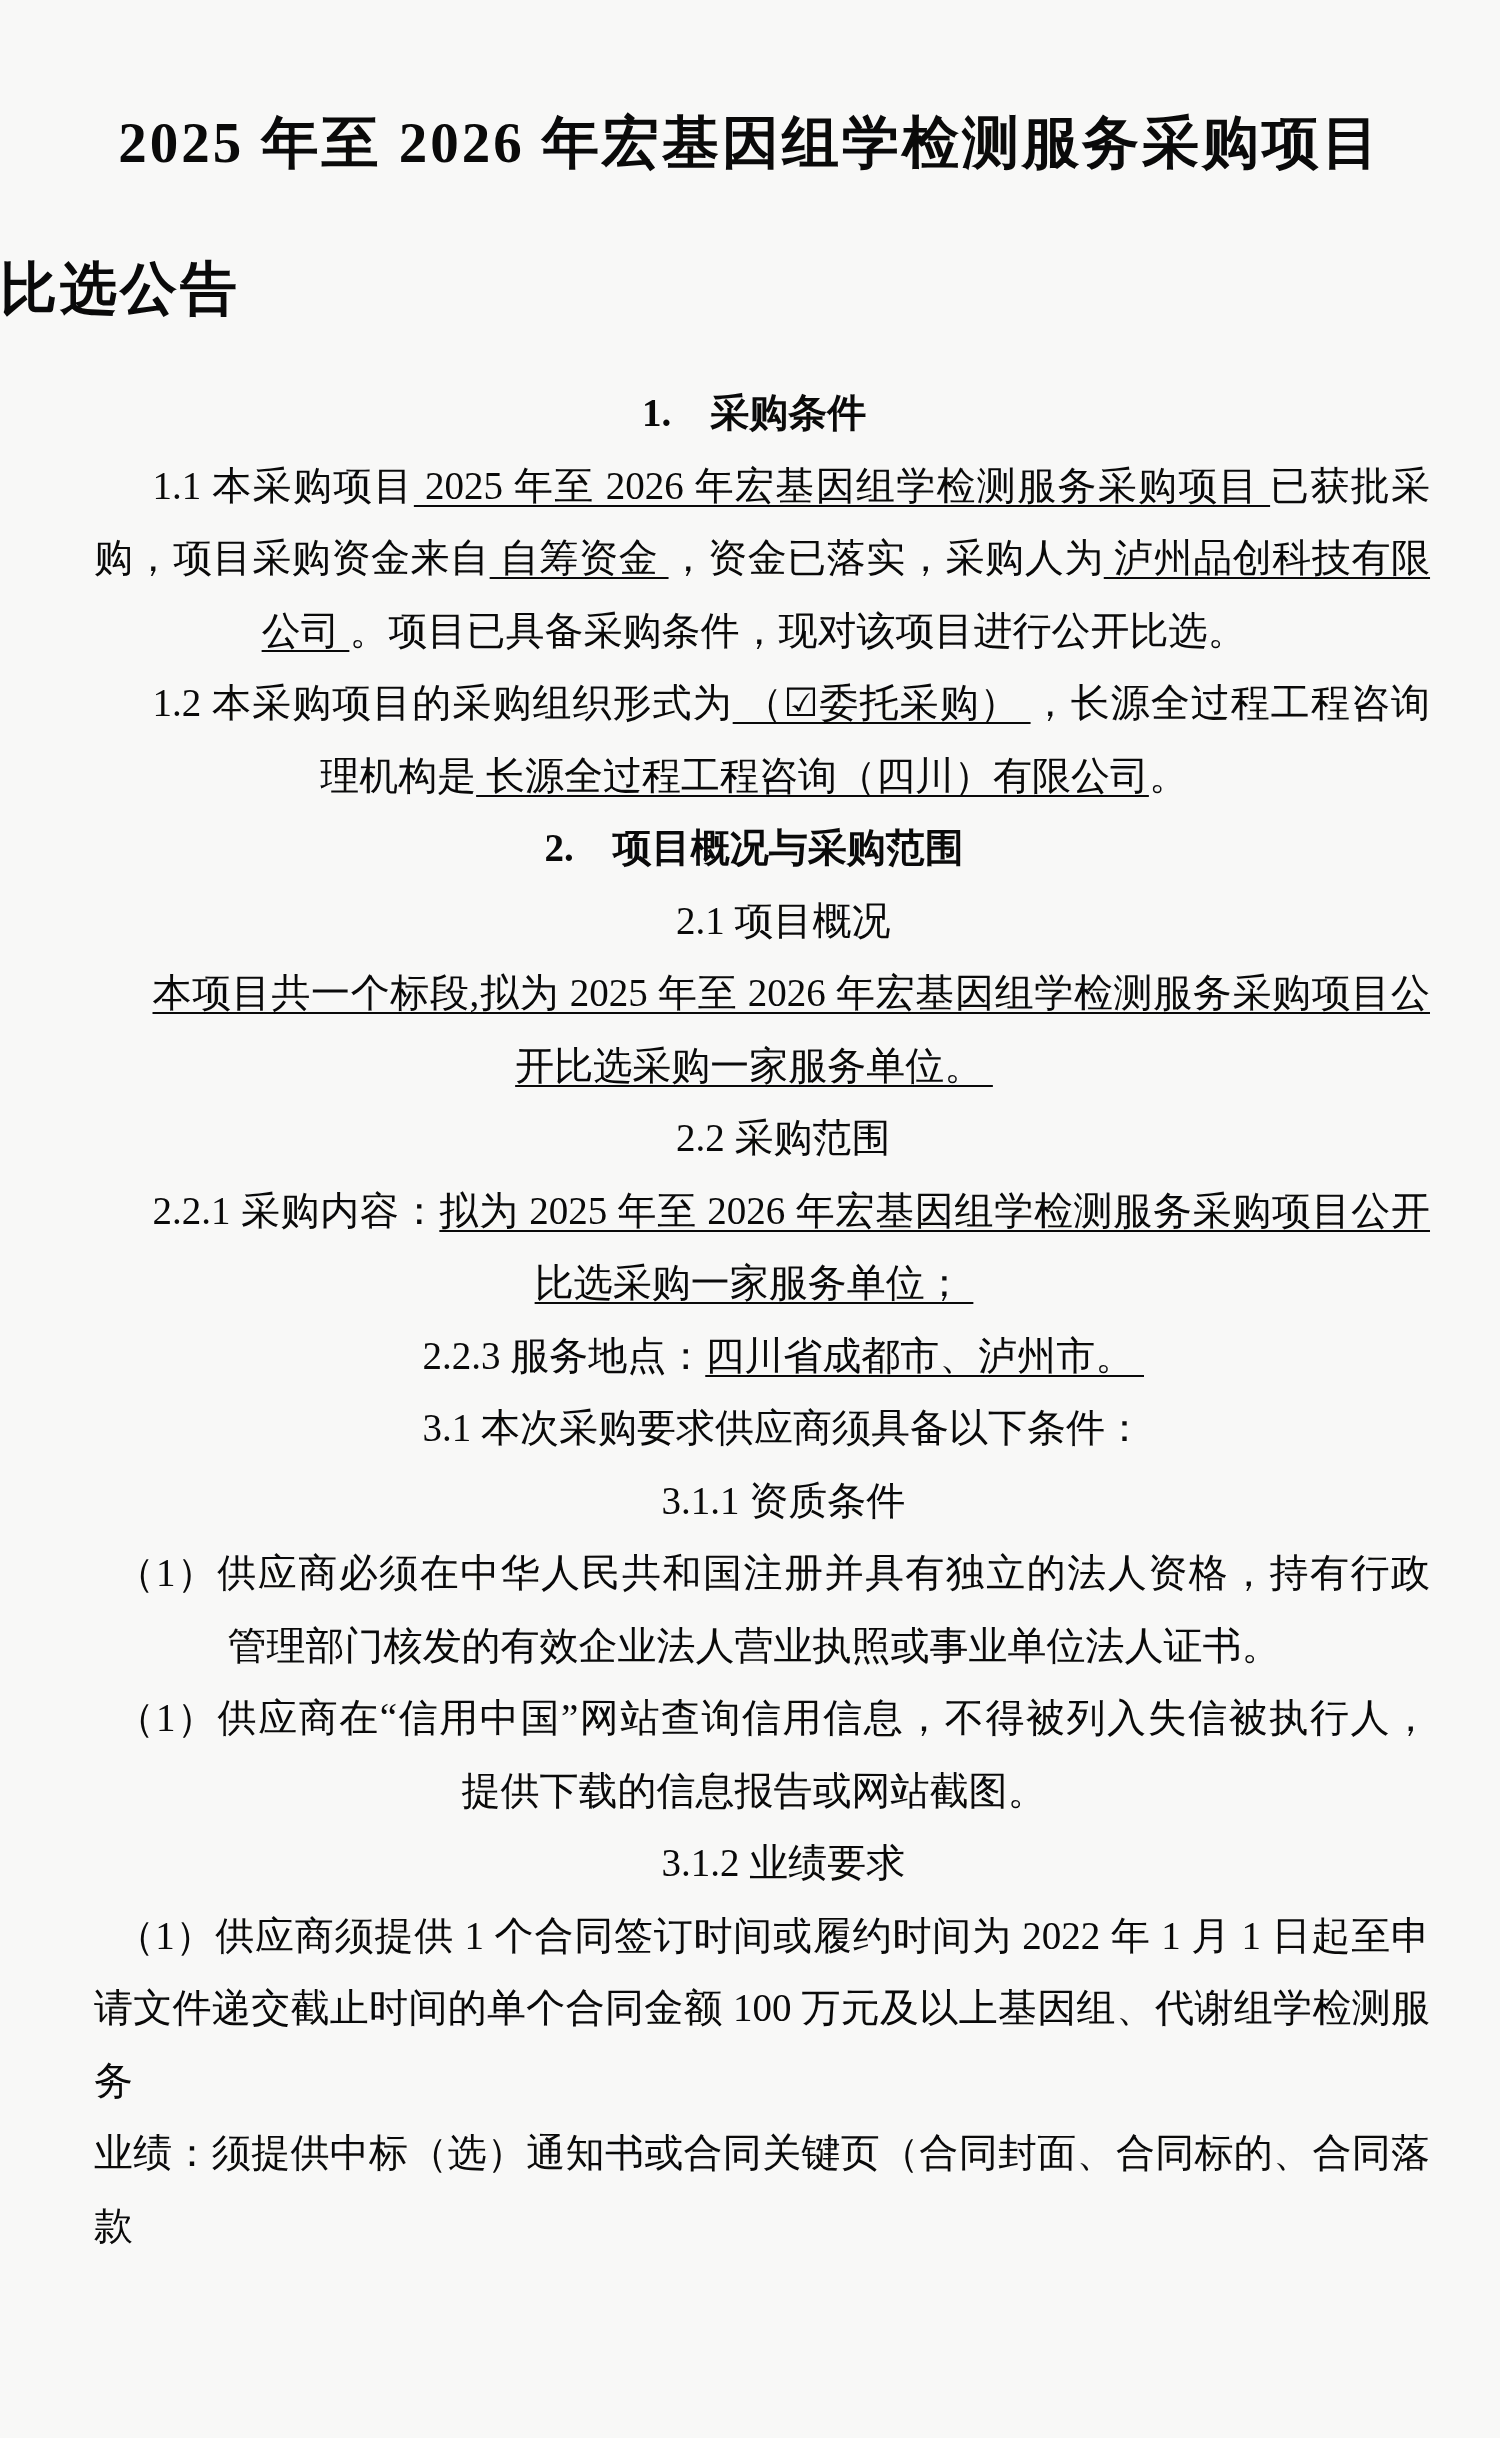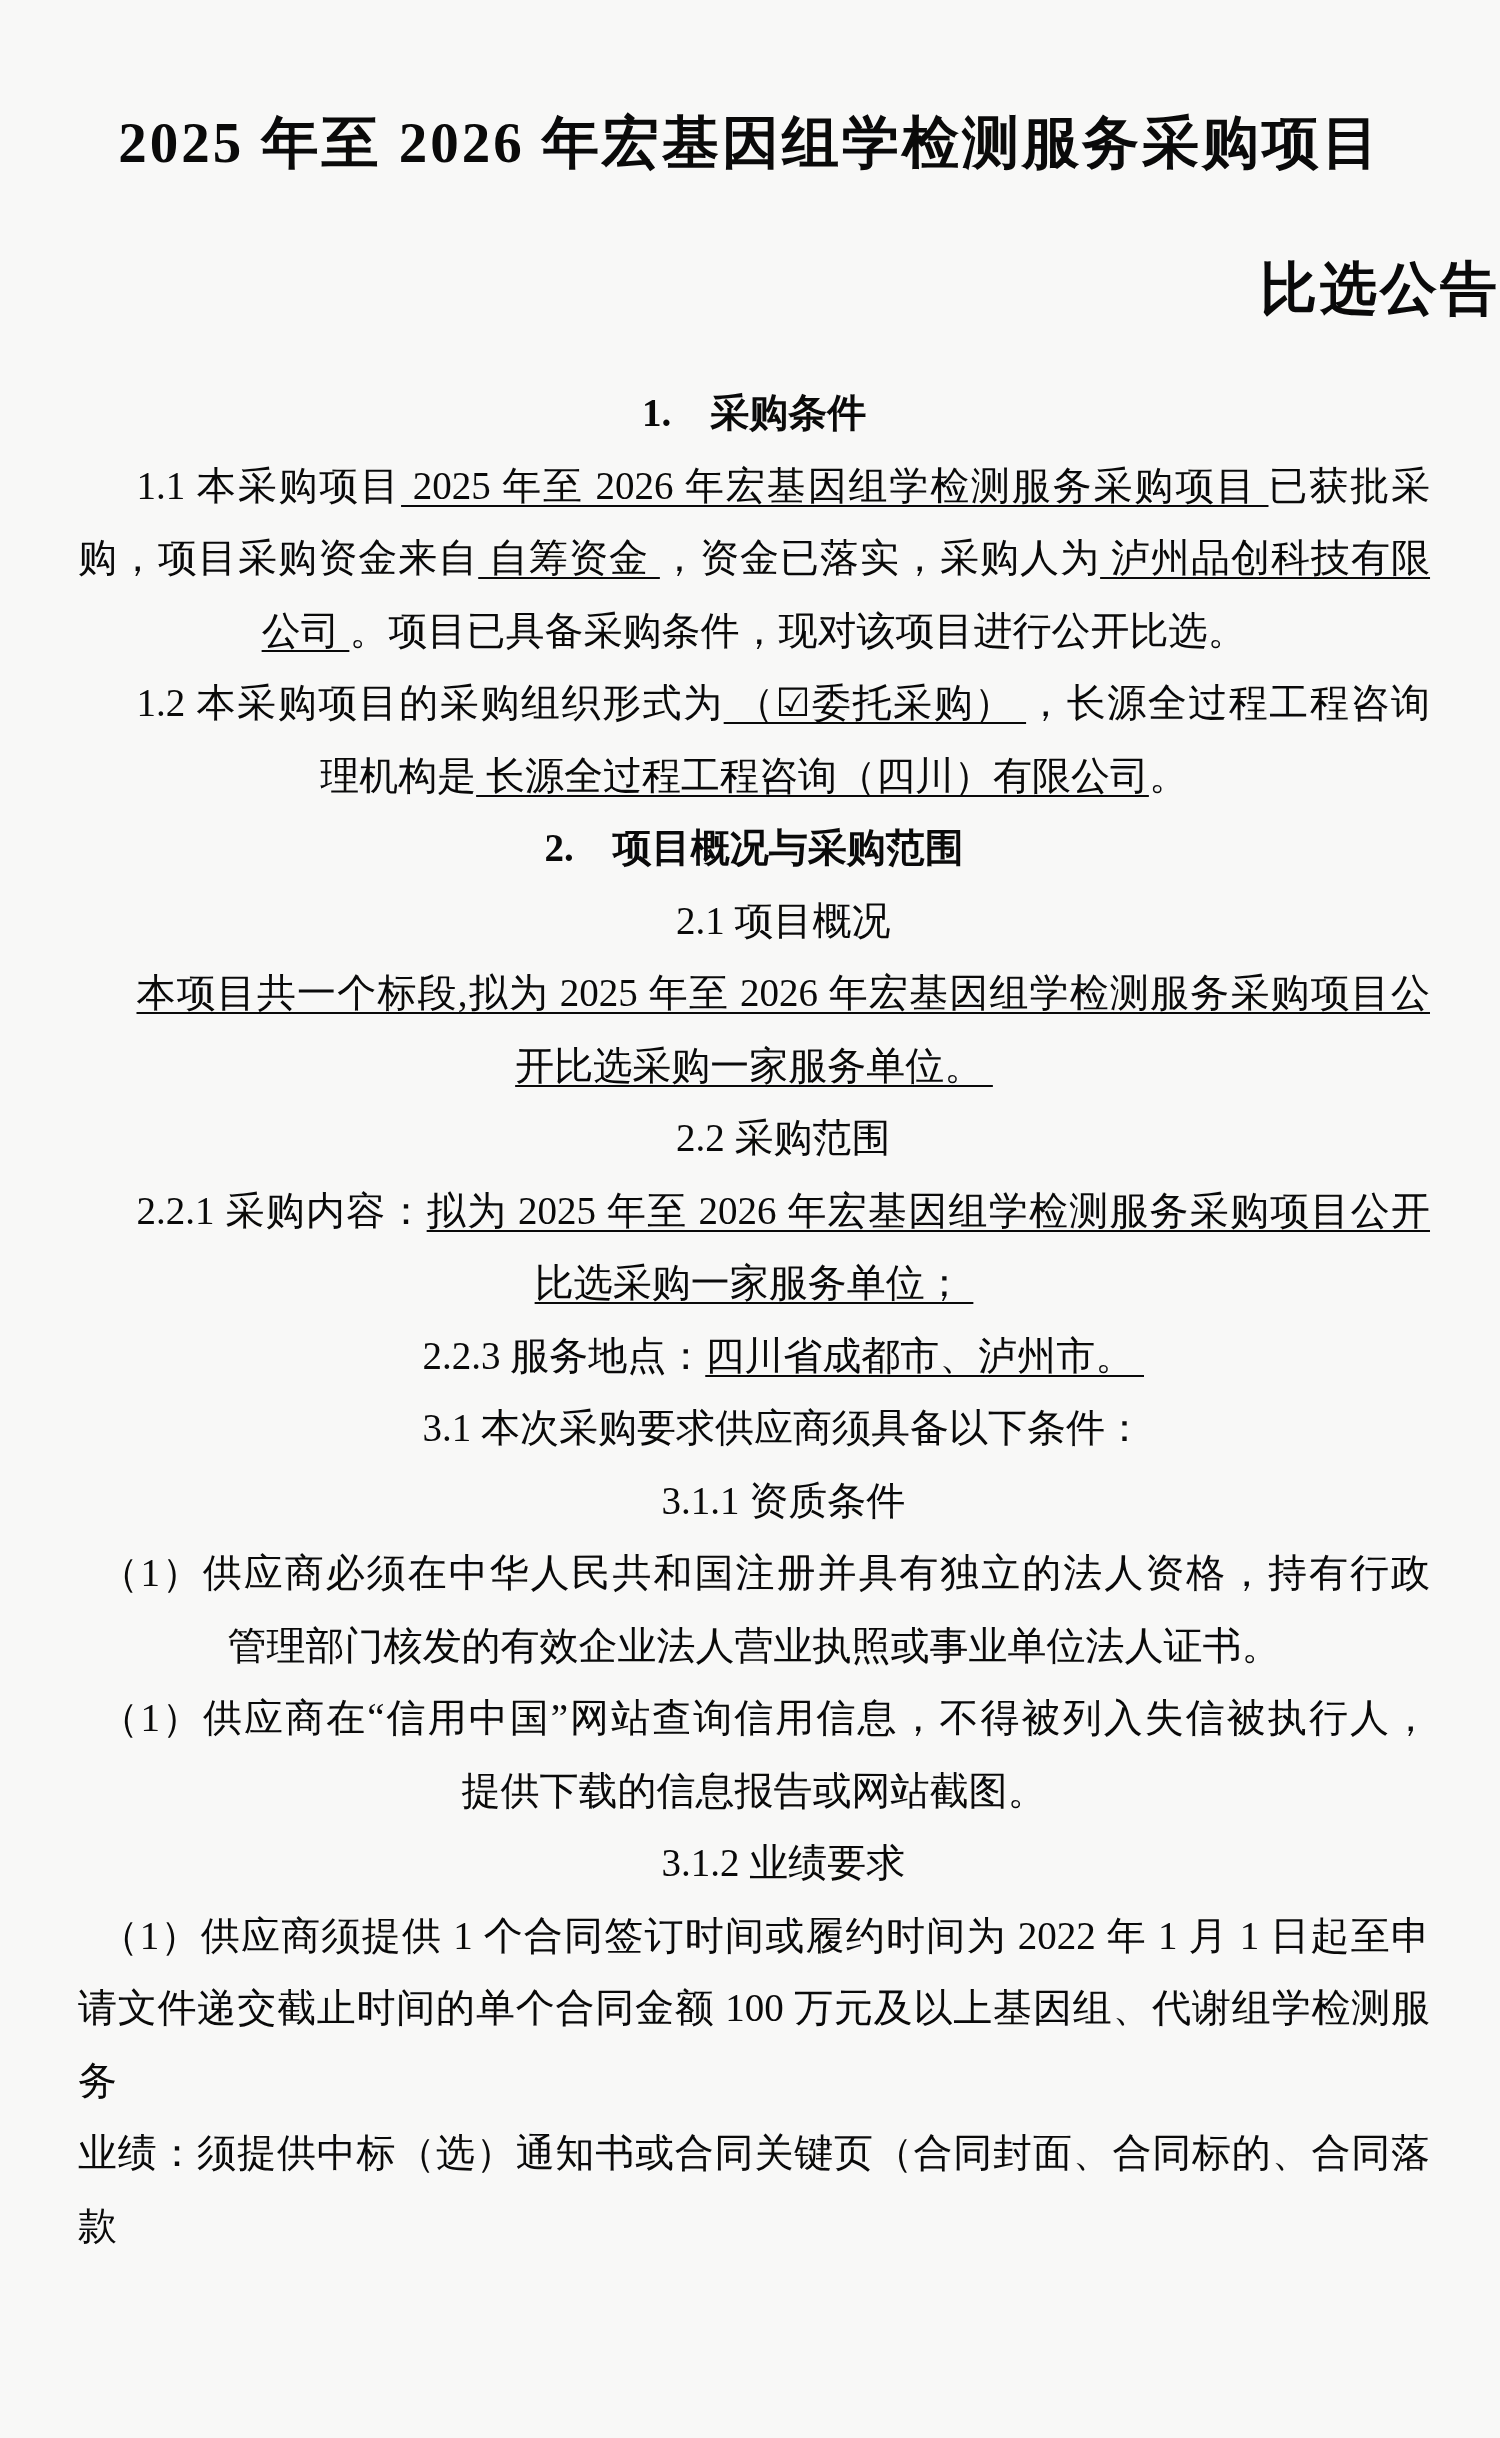--- a/index.html
+++ b/index.html
@@ -23,32 +23,33 @@
     font-weight: 700;
     letter-spacing: 3px;
     text-align: center;
   }
   .doc-subtitle {
     margin-top: 56px;
     line-height: 90px;
     font-size: 57px;
     font-weight: 700;
     letter-spacing: 3px;
-    text-align: right;
+    text-align: left;
   }
   .doc-body {
     margin-top: 43px;
     padding: 0 70px 0 78px;
     font-size: 39px;
     line-height: 72.5px;
   }
   .line { text-align: center; }
   .line.fill {
     text-align: justify;
     text-align-last: justify;
+    margin-left: 16px;
   }
   .line.indent { text-indent: 1.5em; }
   .line.indent-paren { text-indent: 0.55em; }
   .line.h { font-weight: 700; }
   .u {
     text-decoration: underline;
     text-decoration-thickness: 2px;
     text-underline-offset: 6px;
     text-decoration-color: #0a0a0a;
   }

